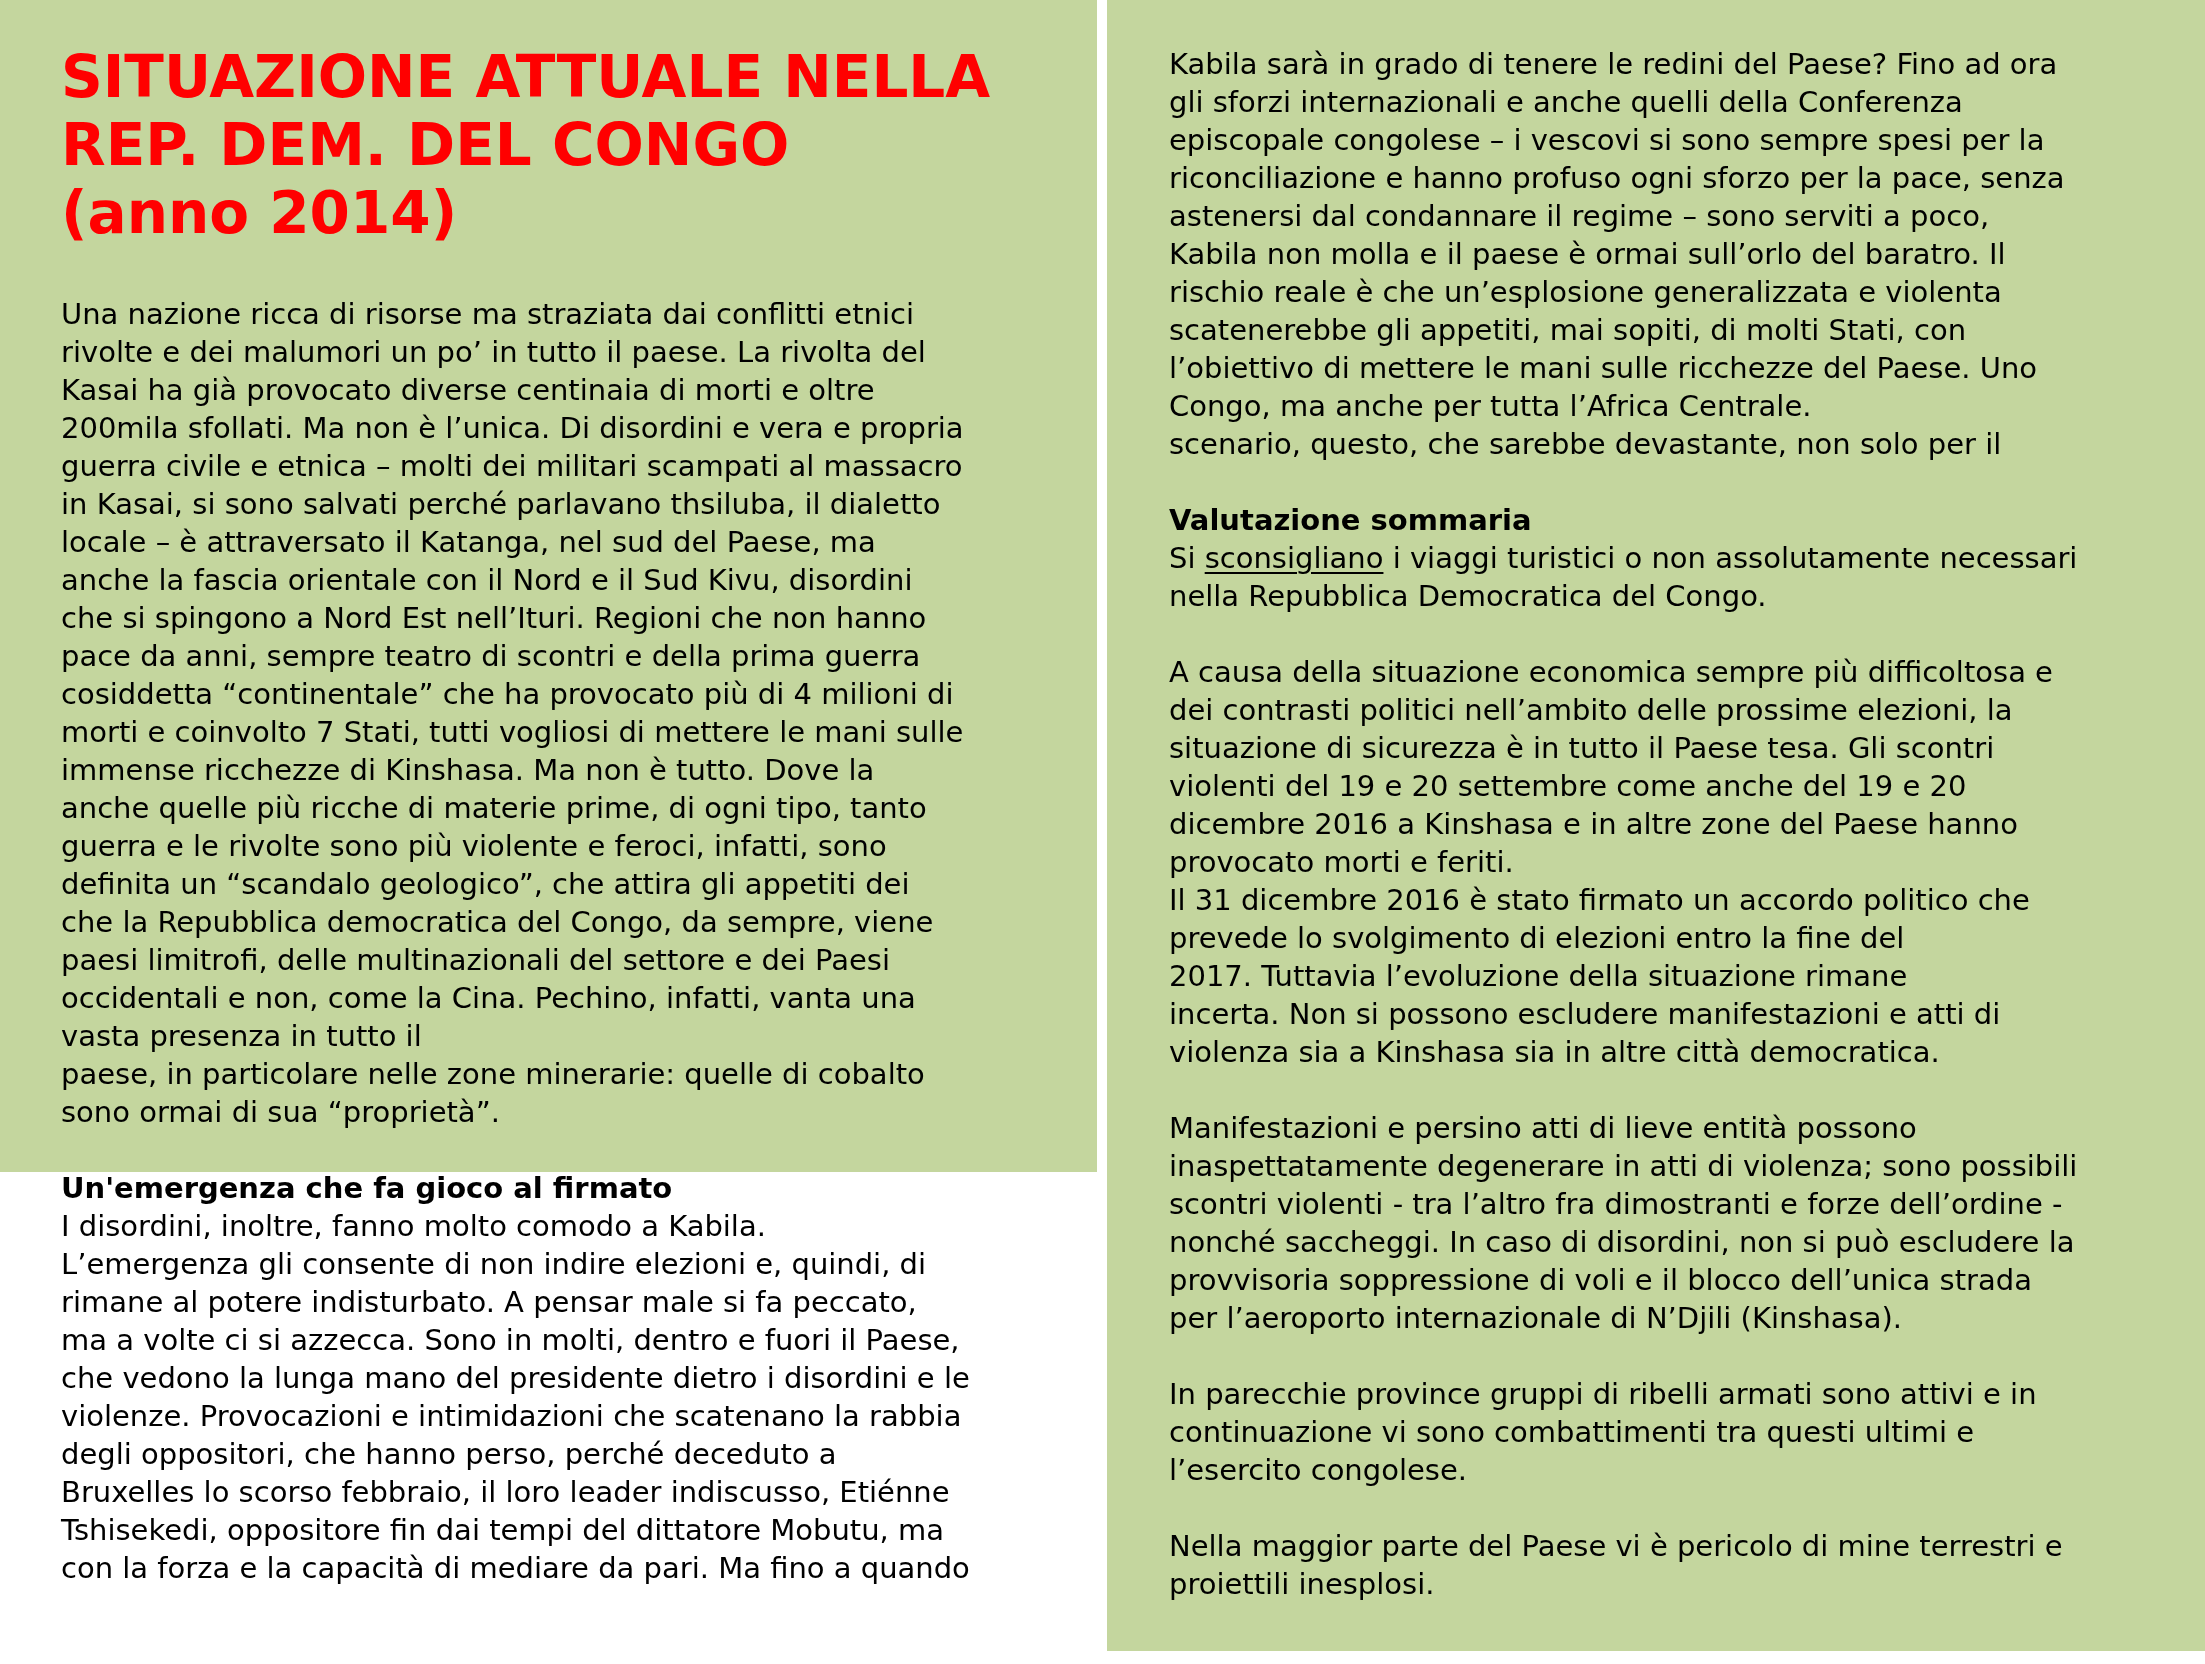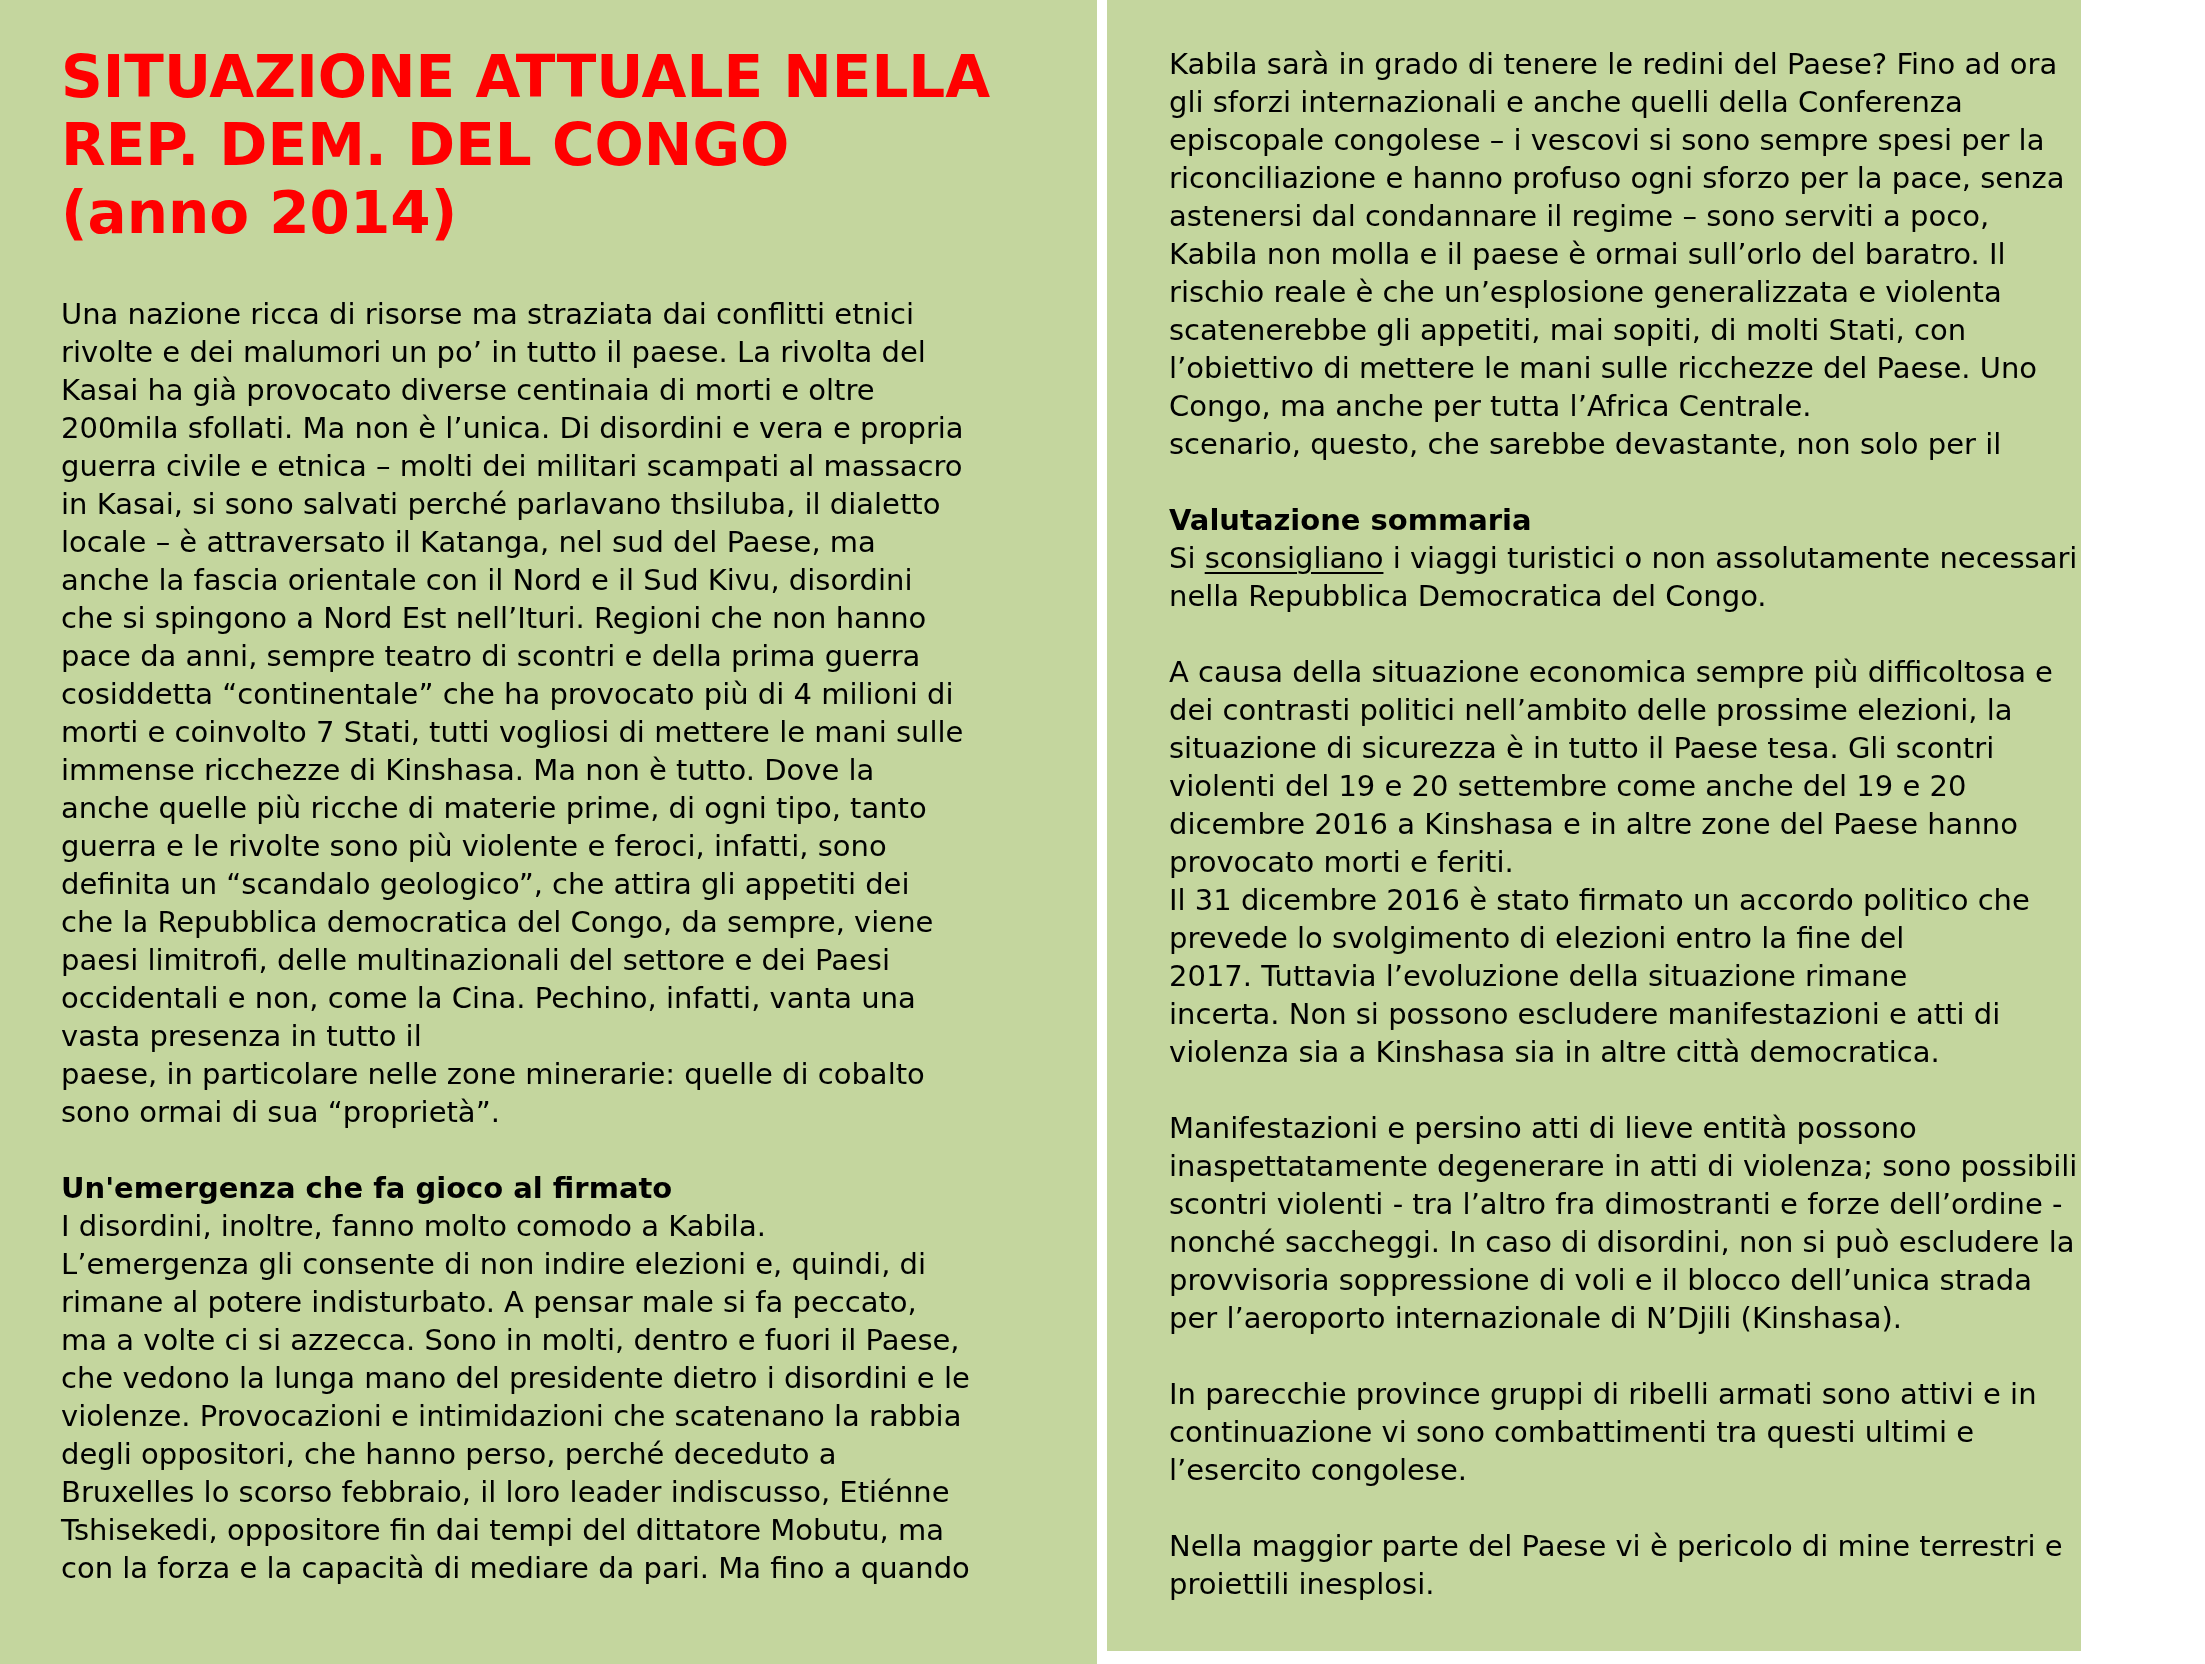--- a/index.html
+++ b/index.html
@@ -3,22 +3,22 @@
 <meta charset="utf-8">
 <style>
   html, body { margin: 0; padding: 0; }
   body {
     width: 2205px; height: 1664px; position: relative; overflow: hidden;
     background: #ffffff;
     font-family: "DejaVu Sans", sans-serif;
     color: #000000;
   }
   .panel { position: absolute; background: #c4d69e; box-sizing: border-box; }
-  #left-panel { left: 0; top: 0; width: 1097px; height: 1664px; }
-  #right-panel { left: 1107px; top: 0; width: 974px; height: 1651px; }
+  #left-panel { left: 0; top: 0; width: 1097px; height: 1172px; }
+  #right-panel { left: 1107px; top: 0; width: 1098px; height: 1651px; }
   .title {
     position: absolute; left: 61px; top: 43px;
     color: #ff0000; font-weight: bold; font-size: 58px; line-height: 68px;
     letter-spacing: 0px; margin: 0;
   }
   .title .tline { display: block; white-space: nowrap; }
   .col-text {
     position: absolute; font-size: 29px; line-height: 38px;
     white-space: nowrap;
   }

